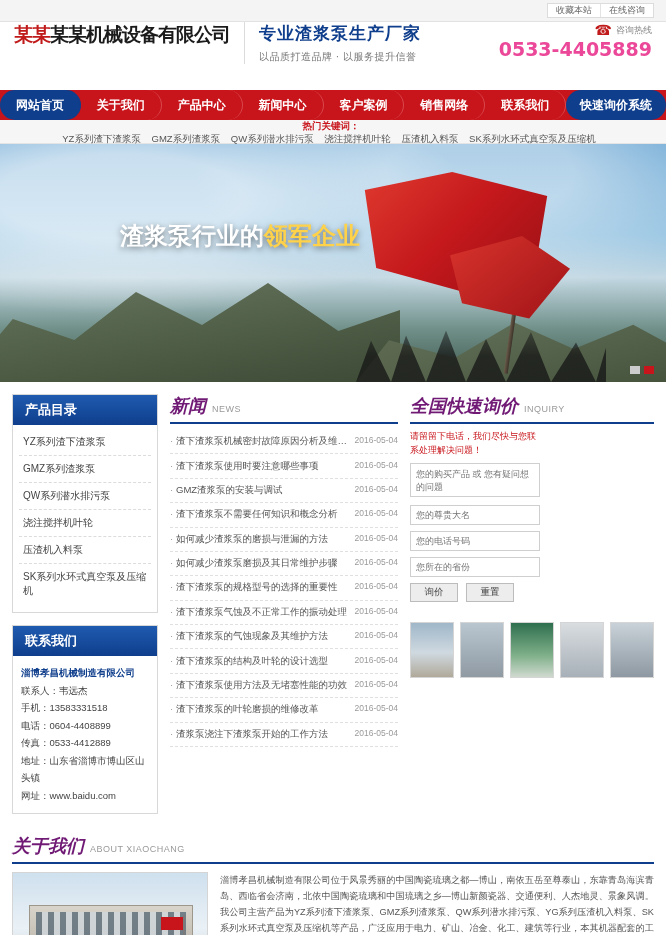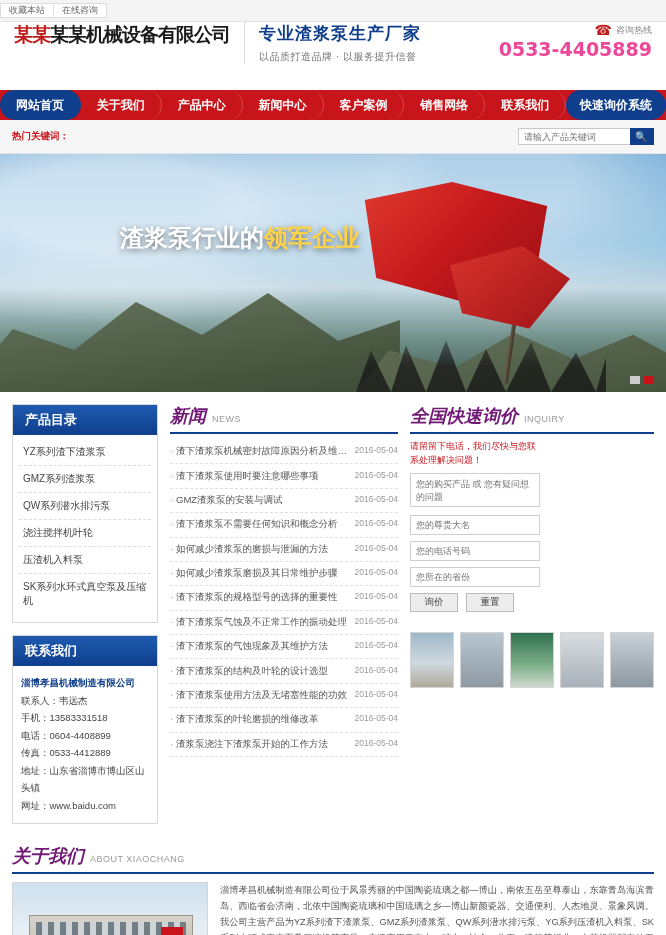--- a/index.html
+++ b/index.html
@@ -9,21 +9,21 @@
     font-size: 11px;
     background: #e9e9e9;
     color: #333;
     overflow: hidden;
   }
   .page { width: 666px; position: relative; background: #fff; }
 
   
   .topbar {
     height: 22px; background: #f4f4f4; border-bottom: 1px solid #e2e2e2;
-    display: flex; align-items: center; padding-right: 12px;
+    display: flex; justify-content: flex-end; align-items: center; padding-right: 12px;
   }
   .topbar .tbox {
     border: 1px solid #dcdcdc; background: #fff; height: 15px; line-height: 13px;
     display: flex; font-size: 9px; color: #666;
   }
   .topbar .tbox span { padding: 0 8px; border-right: 1px solid #e3e3e3; }
   .topbar .tbox span:last-child { border-right: none; }
 
   
   .header { height: 68px; display: flex; align-items: flex-start; padding: 0 14px; background: #fff; }
@@ -51,22 +51,22 @@
     color: #fff; font-size: 12px; font-weight: bold;
     border-right: 1px solid #d8484d;
     cursor: pointer;
     border-radius: 15px;
   }
   .nav .item.active { background: #0f3e8c; border-right: 1px solid #0f3e8c; }
   .nav .item.last { background: #0f3e8c; border-right: none; flex: 1.25; }
 
   
   .kwbar {
-    height: 34px; background: #f6f6f6; border-bottom: 1px solid #e4e4e4;
-    display: flex; align-items: center; padding: 0 12px; font-size: 9.5px; color: #555;
+    height: 24px; background: #f6f6f6; border-bottom: 1px solid #e4e4e4;
+    display: flex; align-items: center; padding: 0 12px; font-size: 9.5px; color: #555; flex-direction: column;
   }
   .kwbar .lbl { color: #c8141b; font-weight: bold; margin-right: 4px; }
   .kwbar .kws span { margin-right: 8px; color: #555; }
   .searchbox { margin-left: auto; display: flex; align-items: flex-start; }
   .searchbox input {
     width: 112px; height: 17px; border: 1px solid #c9c9c9; border-right: none;
     font-size: 9px; padding: 0 5px; color: #999; outline: none; background: #fff;
   }
   .searchbox .sbtn {
     width: 24px; height: 17px; background: #0f3e8c; color: #fff;
@@ -106,21 +106,21 @@
     position: absolute; right: 96px; top: 92px; width: 120px; height: 96px;
     background: linear-gradient(140deg,#d8332c 0%,#9d1116 100%);
     clip-path: polygon(0% 20%, 60% 0%, 100% 34%, 66% 86%, 10% 70%);
   }
   .banner .pole { position: absolute; right: 150px; top: 110px; width: 4px; height: 120px;
     background: linear-gradient(90deg,#6a5b4a,#3b3128); transform: rotate(8deg); }
   .banner .hands { position: absolute; right: 60px; bottom: 0; width: 250px; height: 86px;
     background: linear-gradient(180deg, rgba(30,30,30,.0) 0%, rgba(20,20,20,.75) 70%);
     clip-path: polygon(0% 100%, 6% 52%, 14% 100%, 20% 46%, 28% 100%, 36% 40%, 44% 100%, 52% 50%, 60% 100%, 70% 42%, 78% 100%, 88% 54%, 96% 100%, 100% 60%, 100% 100%);
   }
-  .banner-text { position: absolute; left: 120px; top: 68px; }
+  .banner-text { position: absolute; left: 120px; top: 76px; }
   .bt-line1 { font-size: 24px; color: #fff; font-weight: bold; text-shadow: 0 2px 6px rgba(0,0,0,.5); }
   .bt-line1 .hl { color: #ffd24a; }
   .bt-line2 { font-size: 8px; color: #e6eef5; letter-spacing: 1.4px; margin-top: 6px; text-shadow: 0 1px 3px rgba(0,0,0,.6); }
   .dots { position: absolute; right: 12px; bottom: 8px; display: flex; gap: 4px; }
   .dots i { width: 10px; height: 8px; background: #ccc; display: block; }
   .dots i.on { background: #c8141b; }
 
   
   .main { display: flex; padding: 12px 12px 0 12px; gap: 12px; background: #fff; }
   .col-left { width: 146px; flex: 0 0 146px; }
@@ -236,20 +236,28 @@
     <div class="item">产品中心</div>
     <div class="item">新闻中心</div>
     <div class="item">客户案例</div>
     <div class="item">销售网络</div>
     <div class="item">联系我们</div>
     <div class="item last">快速询价系统</div>
   </div>
 
   <div class="kwbar">
     <span class="lbl">热门关键词：</span>
+    <span class="kws">
+      <span>YZ系列渣下渣浆泵</span>
+      <span>GMZ系列渣浆泵</span>
+      <span>QW系列潜水排污泵</span>
+      <span>浇注搅拌机叶轮</span>
+      <span>压渣机入料泵</span>
+      <span>SK系列水环式真空泵及压缩机</span>
+    </span>
     <div class="searchbox">
       <input type="text" placeholder="请输入产品关键词" style="">
       <div class="sbtn">🔍</div>
     </div>
   </div>
 
   <div class="banner">
     <div class="sky"></div>
     <div class="mount"></div>
     <div class="mount2"></div>

